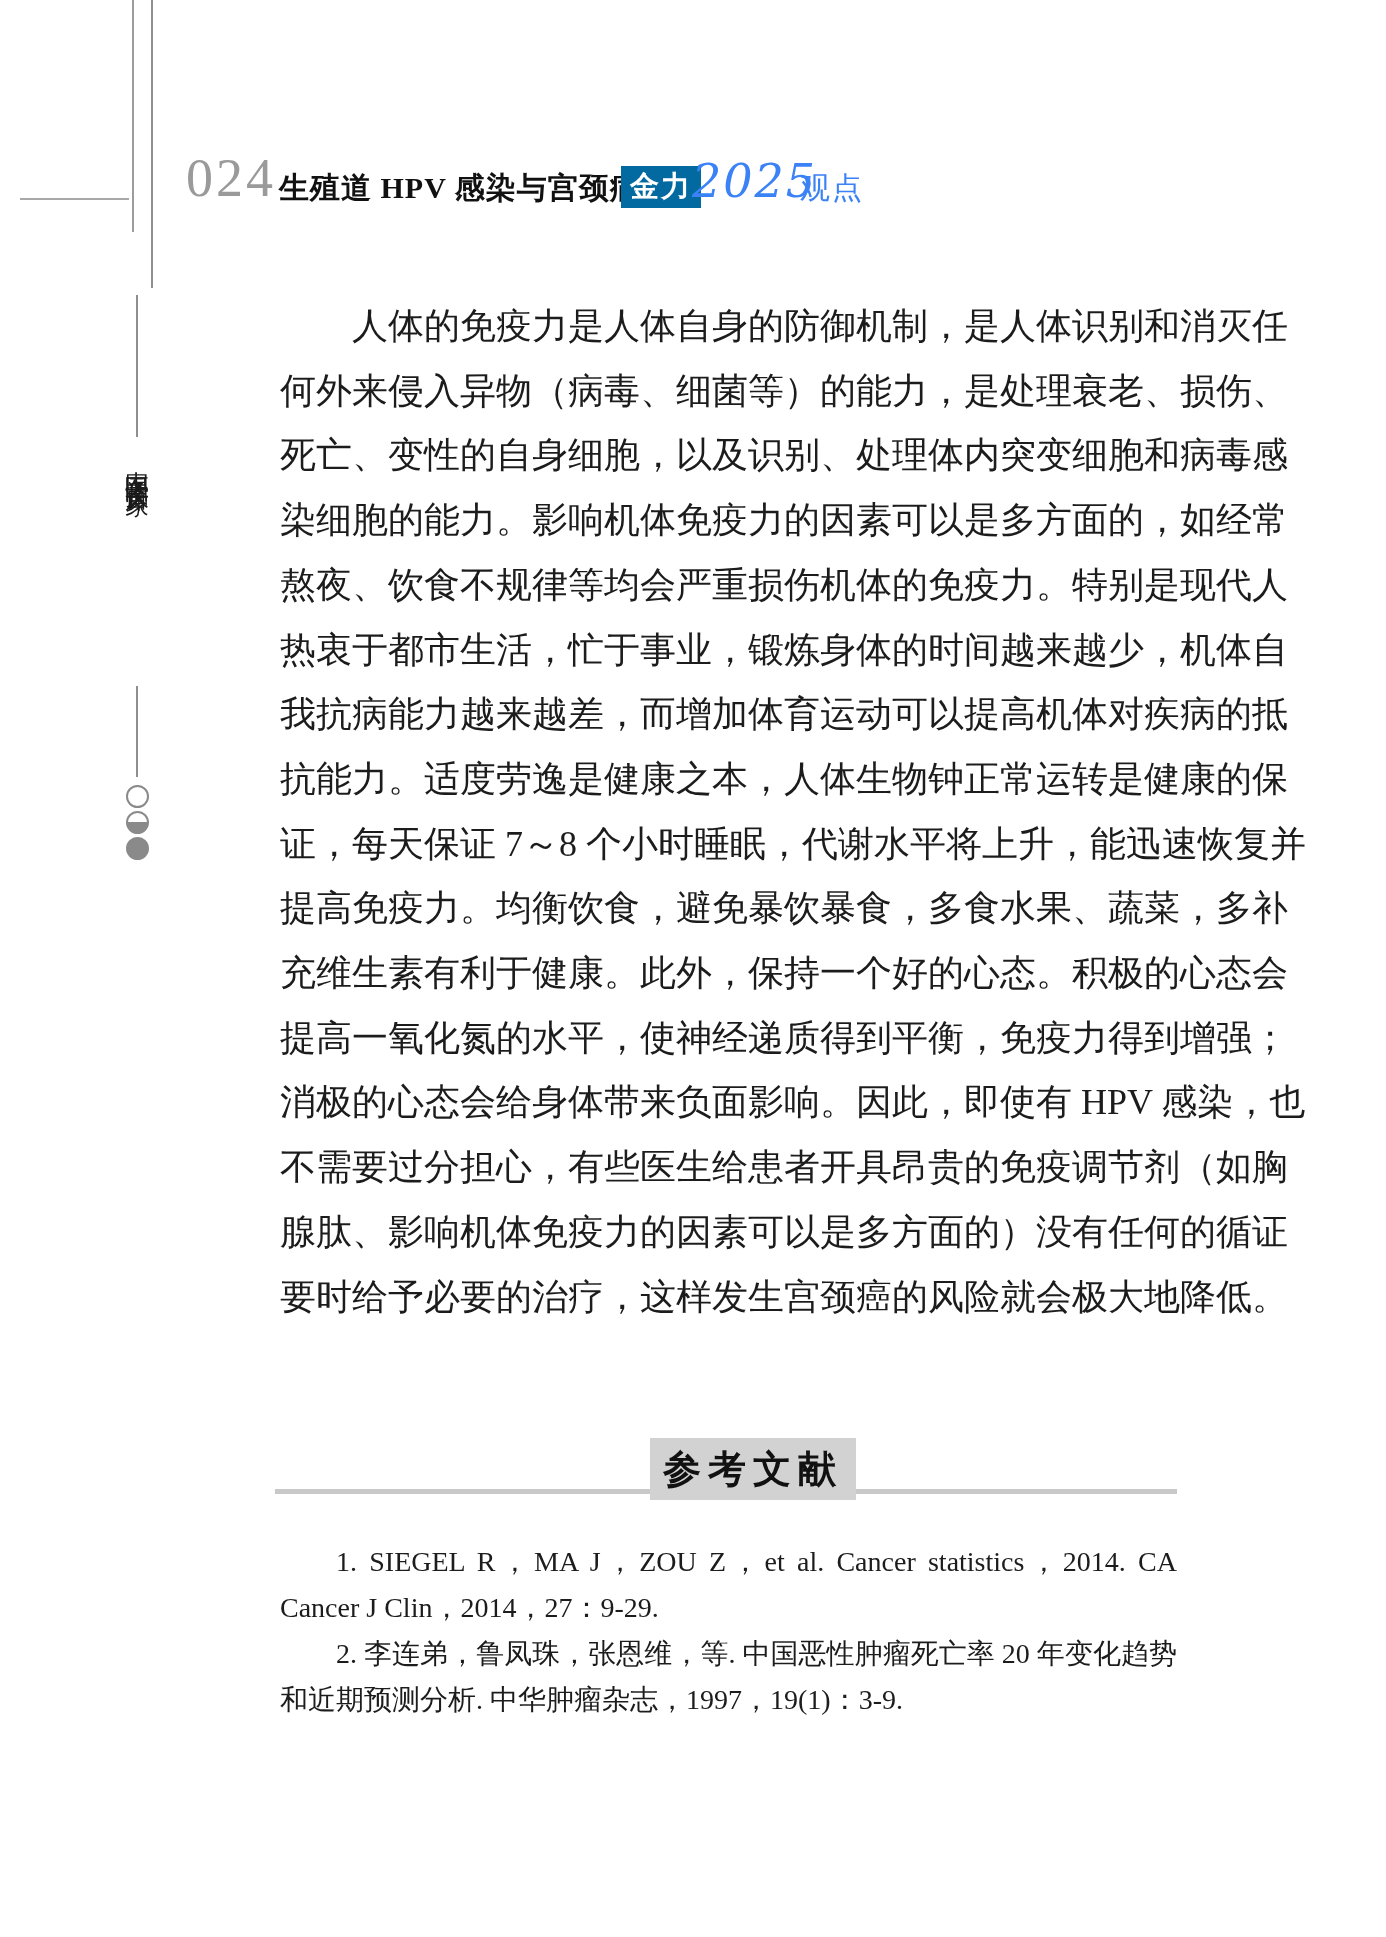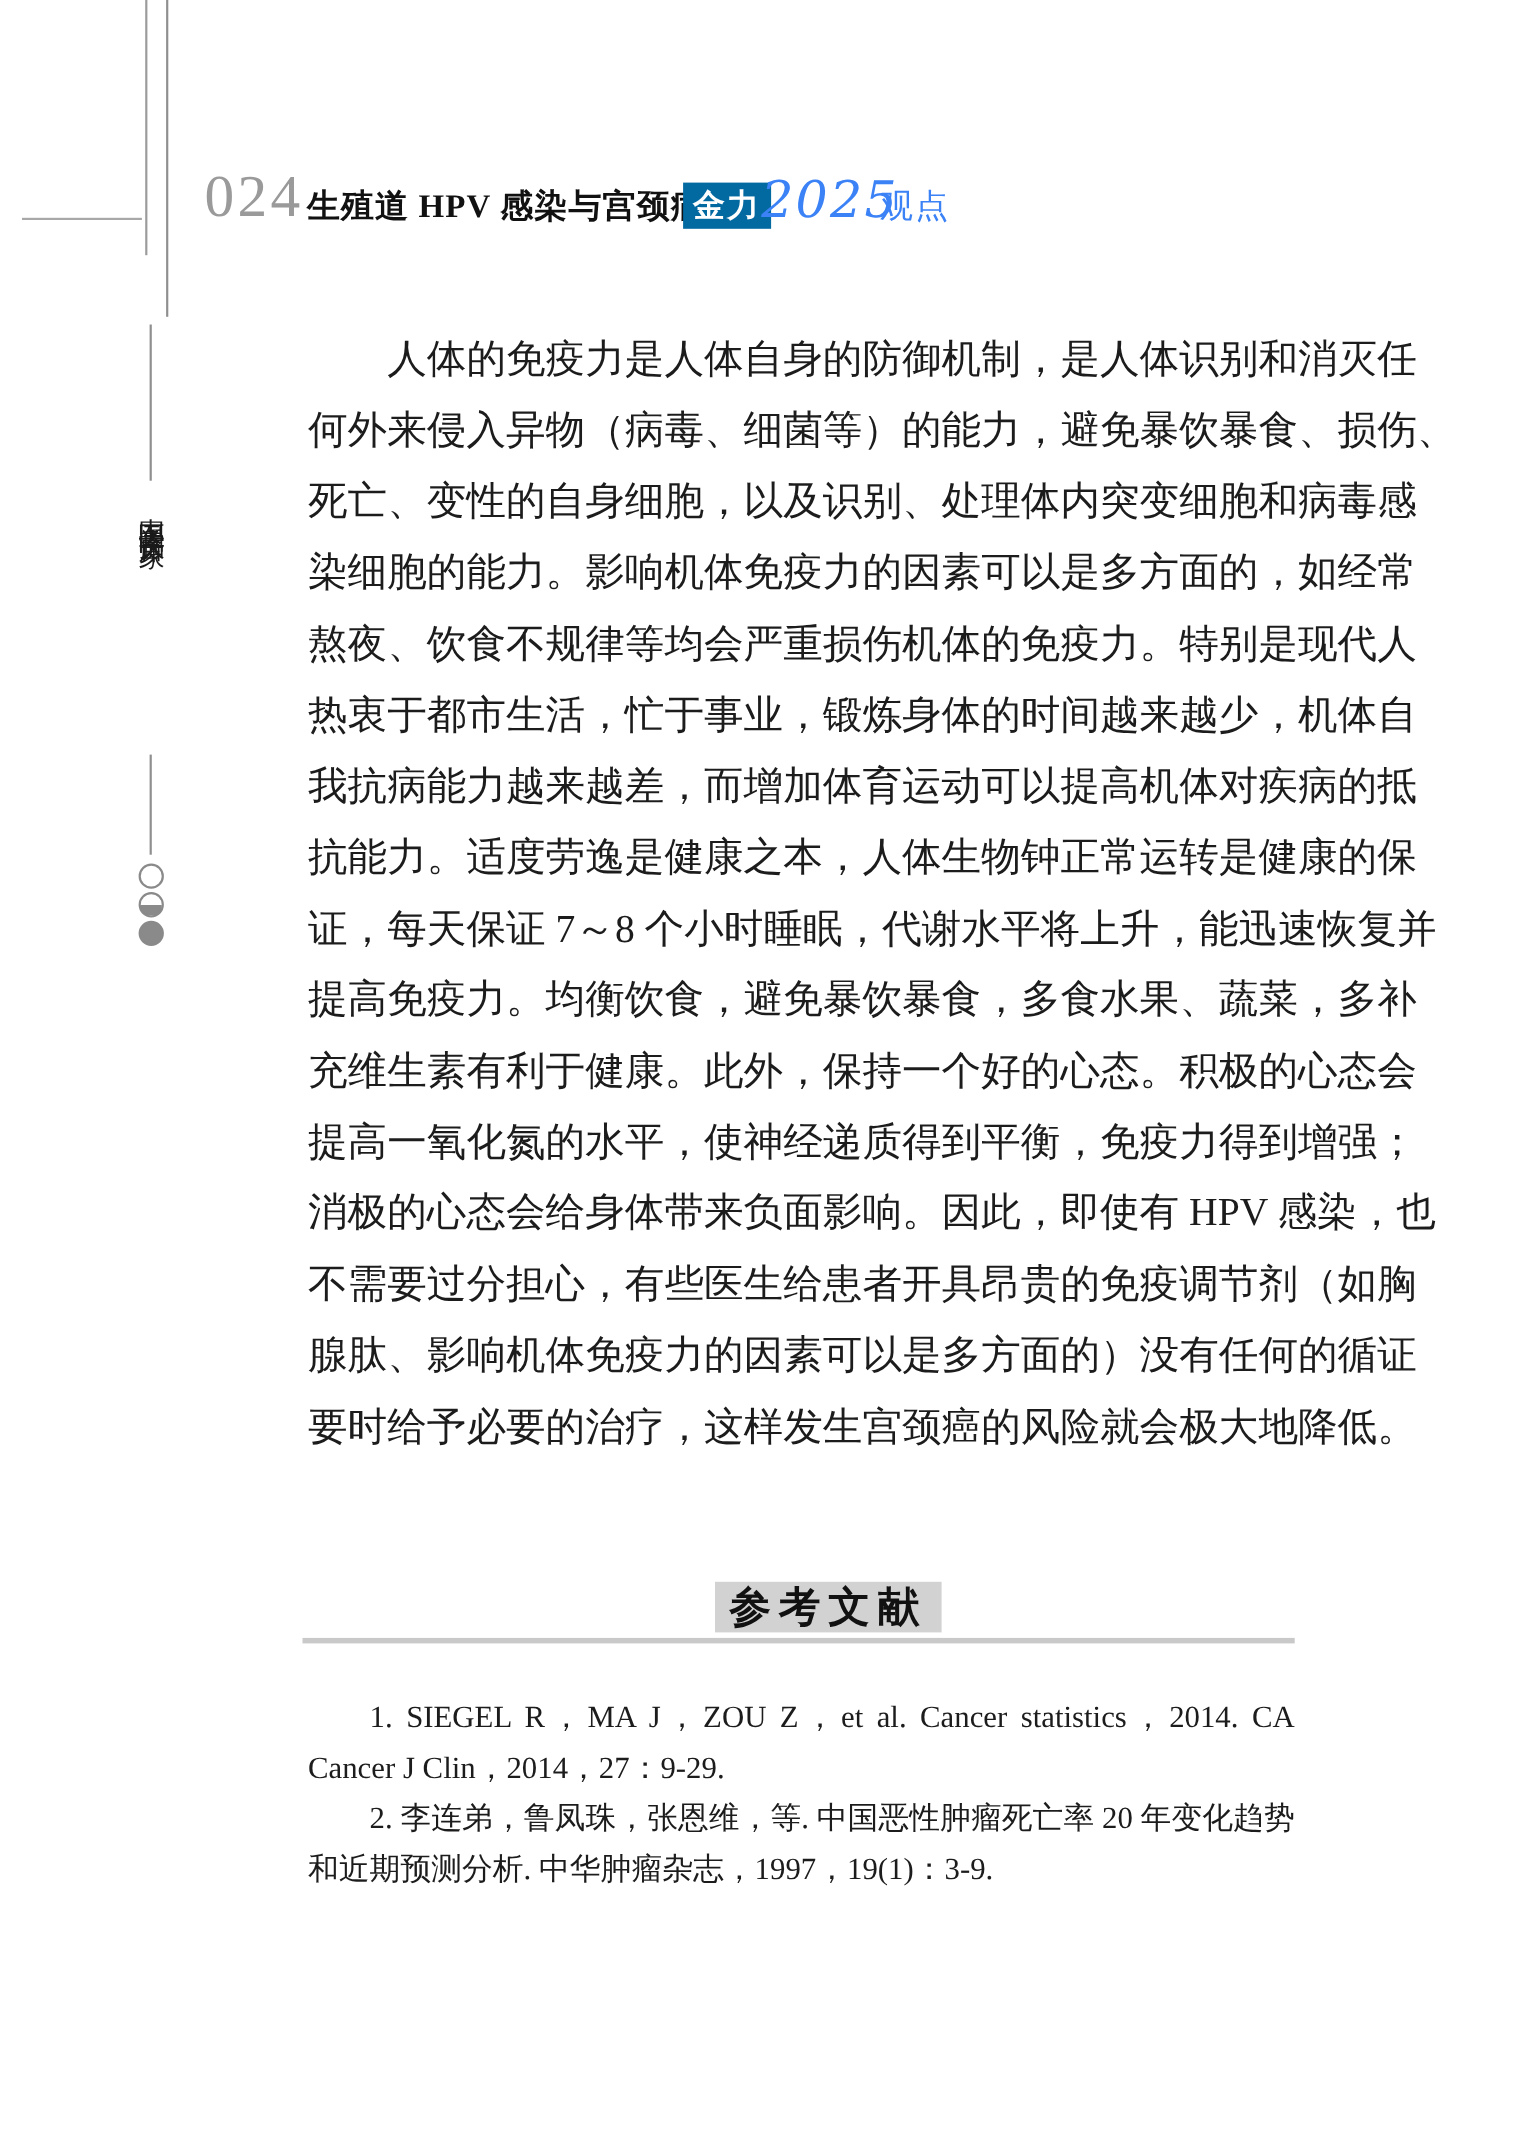--- a/index.html
+++ b/index.html
@@ -53,21 +53,21 @@
   .body-line {
     font-size:36px; line-height:64.7px; color:#1c1c1c;
     text-align:justify; text-align-last:justify; text-justify:inter-character;
     white-space:nowrap;
   }
   .body-line:first-child { text-indent:2em; }
 
   
   .ref-rule { position:absolute; left:255px; top:1489px; width:902px; height:5px; background:#c9c9c9; }
   .ref-heading {
-    position:absolute; left:630px; top:1438px; width:206px; height:46px;
+    position:absolute; left:630px; top:1438px; width:206px; height:62px;
     background:#d2d2d2; color:#111111; font-size:38px; font-weight:bold;
     font-family:Liberation Serif, serif; letter-spacing:7px;
     display:flex; align-items:center; justify-content:center;
   }
 
   
   .refs { position:absolute; left:260px; top:1539px; width:897px; }
   .ref-item {
     font-size:28px; line-height:46px; color:#1c1c1c;
     text-align:justify; text-indent:2em; text-justify:inter-character;
@@ -90,21 +90,21 @@
 
   <div class="side-rule-top"></div>
   <div class="side-series">中国医学临床百家</div>
   <div class="side-rule-bottom"></div>
   <div class="dot dot-empty"></div>
   <div class="dot dot-half"></div>
   <div class="dot dot-full"></div>
 
   <div class="body-text">
       <div class="body-line">人体的免疫力是人体自身的防御机制，是人体识别和消灭任</div>
-      <div class="body-line">何外来侵入异物（病毒、细菌等）的能力，避免暴饮暴食、损伤、</div>
+      <div class="body-line">何外来侵入异物（病毒、细菌等）的能力，是处理衰老、损伤、</div>
       <div class="body-line">死亡、变性的自身细胞，以及识别、处理体内突变细胞和病毒感</div>
       <div class="body-line">染细胞的能力。影响机体免疫力的因素可以是多方面的，如经常</div>
       <div class="body-line">熬夜、饮食不规律等均会严重损伤机体的免疫力。特别是现代人</div>
       <div class="body-line">热衷于都市生活，忙于事业，锻炼身体的时间越来越少，机体自</div>
       <div class="body-line">我抗病能力越来越差，而增加体育运动可以提高机体对疾病的抵</div>
       <div class="body-line">抗能力。适度劳逸是健康之本，人体生物钟正常运转是健康的保</div>
       <div class="body-line">证，每天保证 7～8 个小时睡眠，代谢水平将上升，能迅速恢复并</div>
       <div class="body-line">提高免疫力。均衡饮食，避免暴饮暴食，多食水果、蔬菜，多补</div>
       <div class="body-line">充维生素有利于健康。此外，保持一个好的心态。积极的心态会</div>
       <div class="body-line">提高一氧化氮的水平，使神经递质得到平衡，免疫力得到增强；</div>

